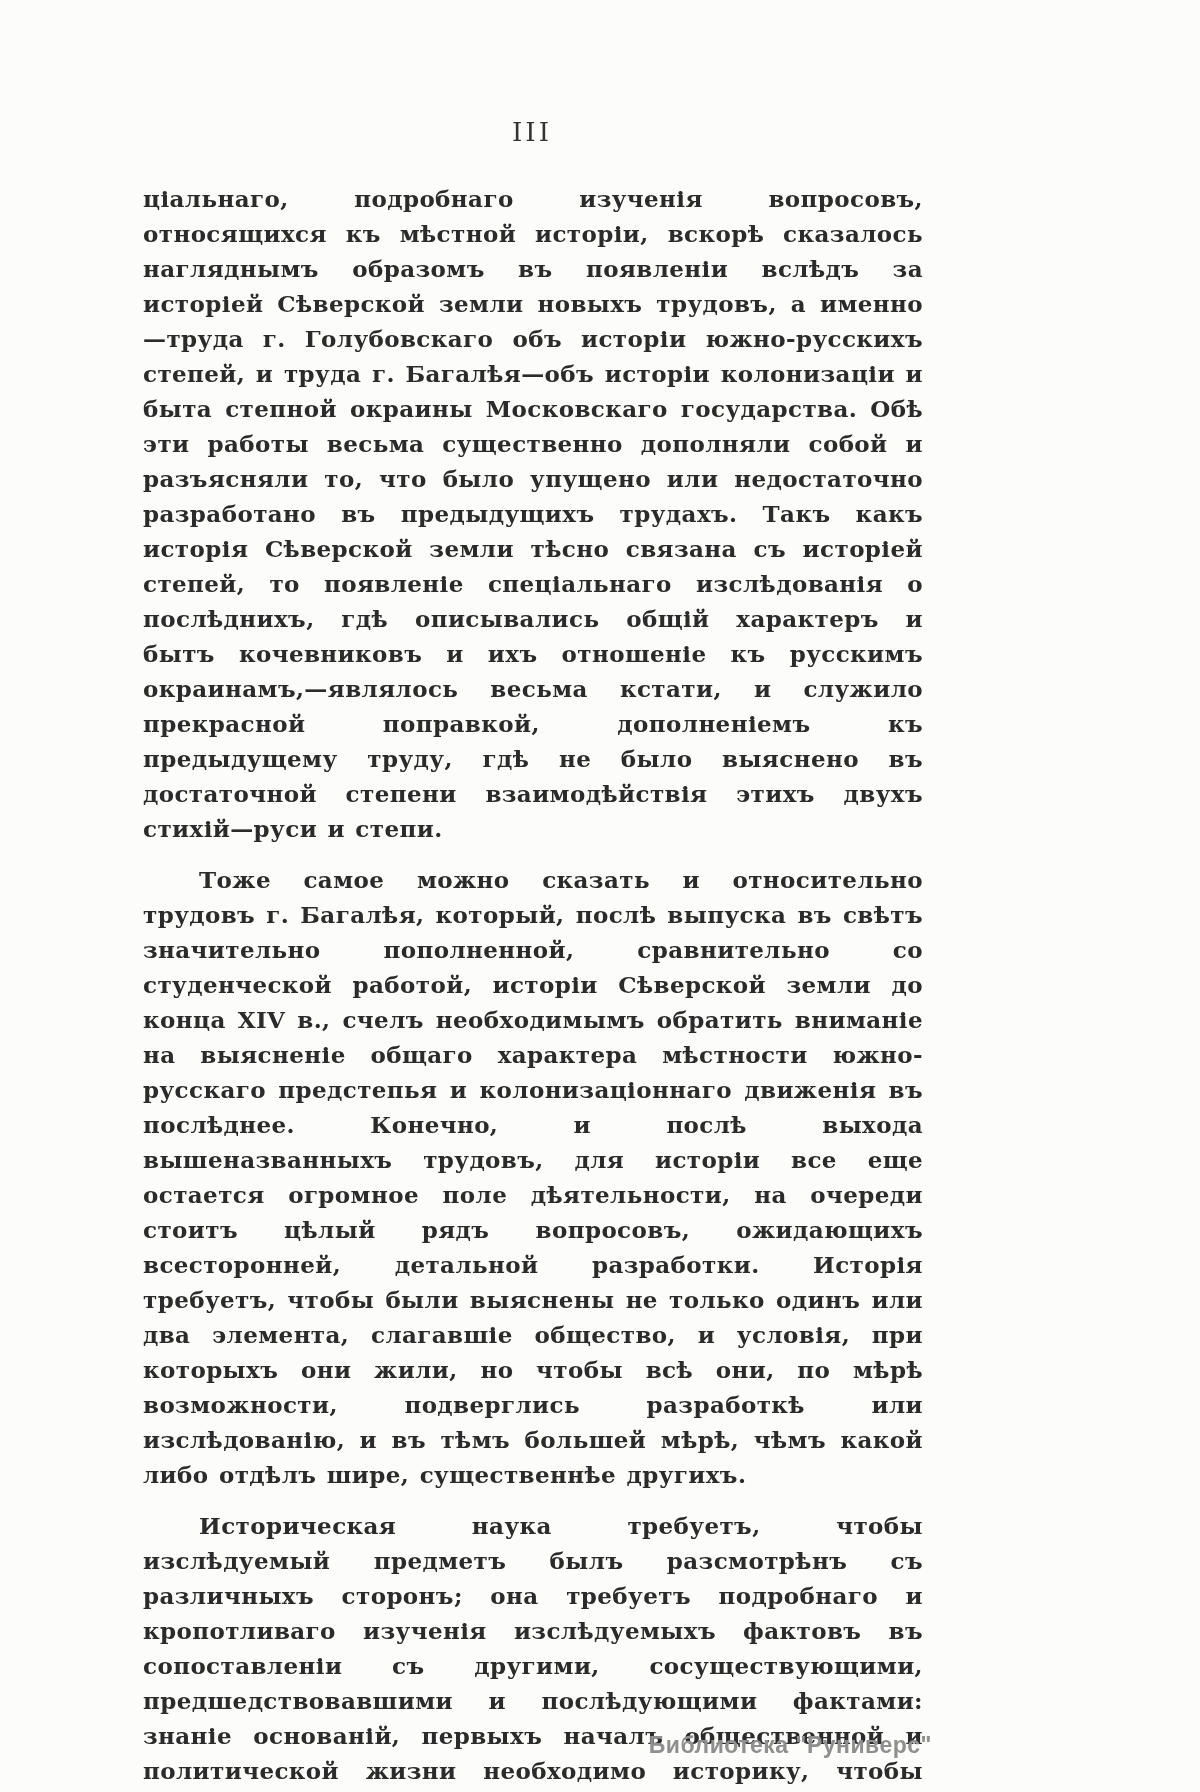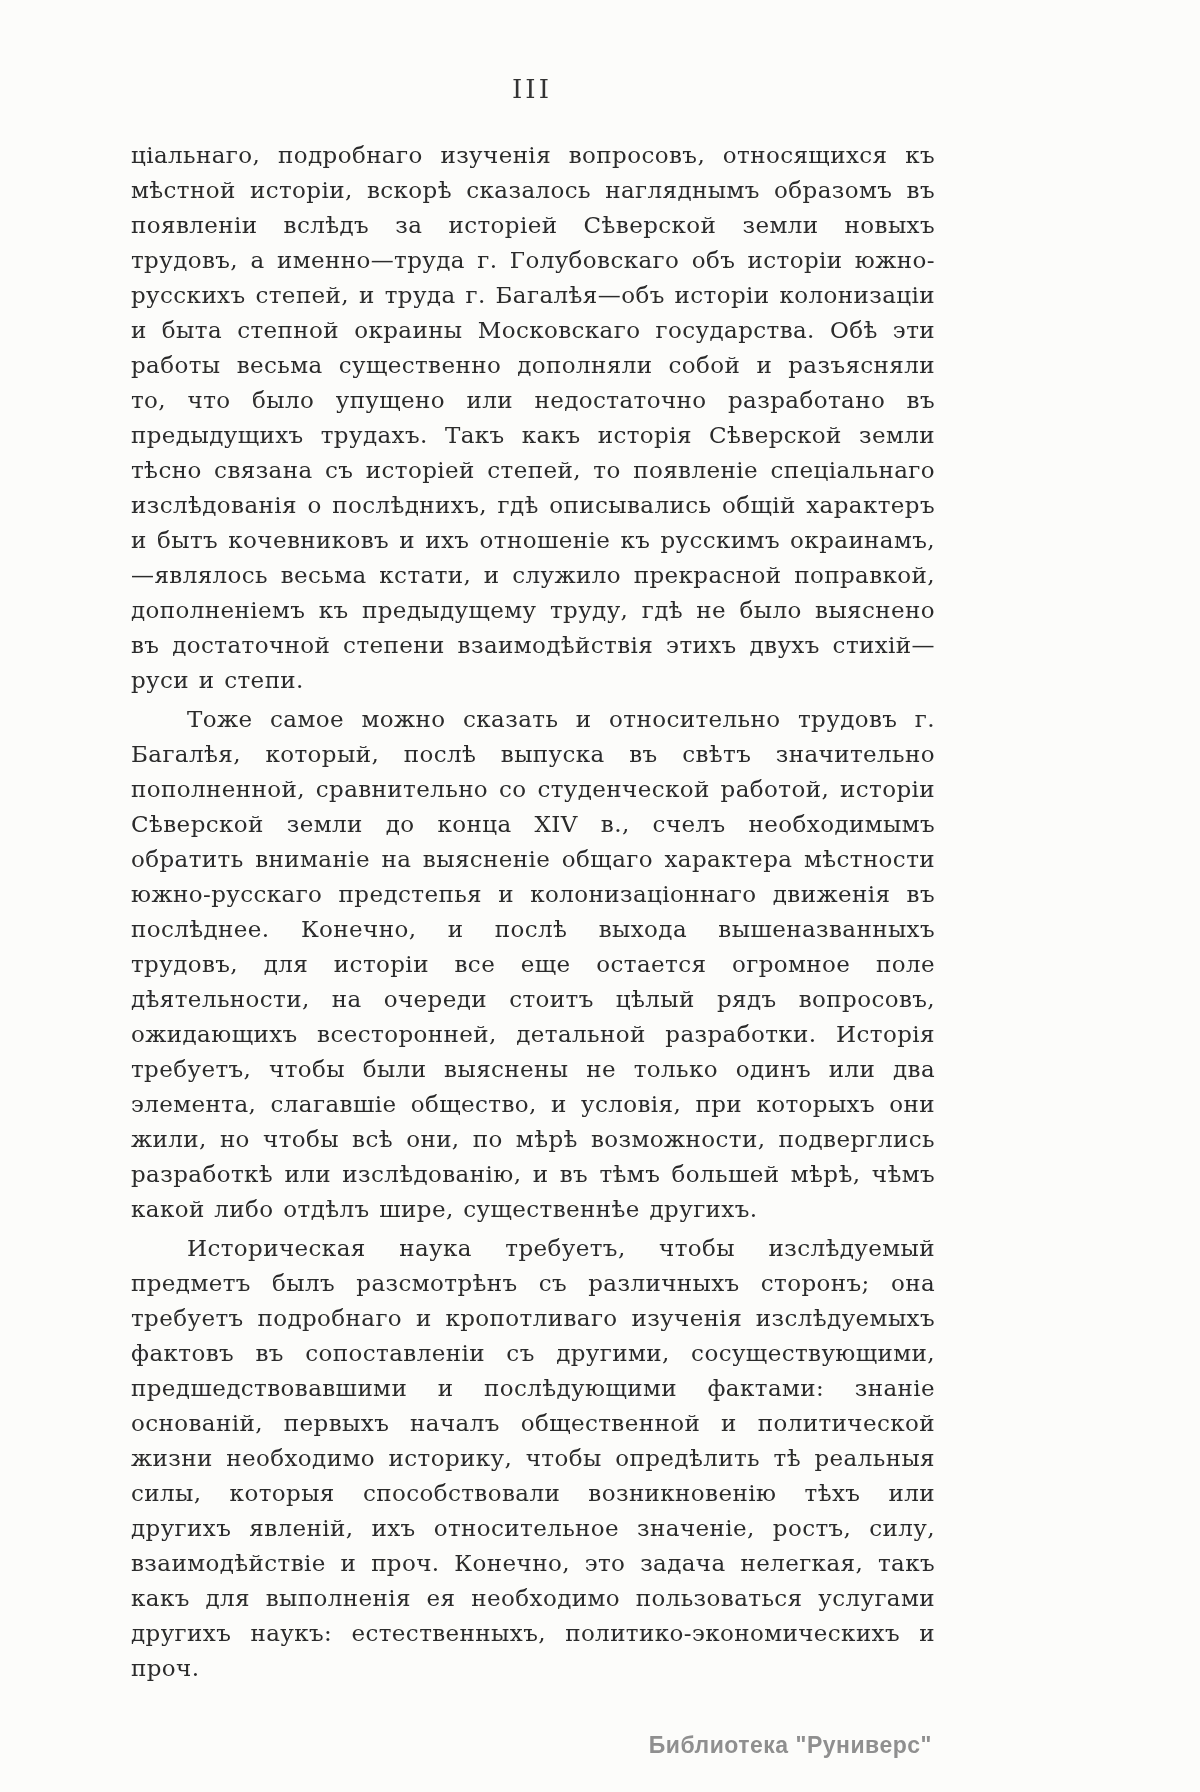--- a/index.html
+++ b/index.html
@@ -13,40 +13,41 @@
     height: 1792px;
     margin: 0 auto;
     background: #fcfcfa;
     overflow: hidden;
     font-family: "DejaVu Serif", "Liberation Serif", serif;
     color: #2b2b2b;
   }
   .page-number {
     width: 810px;
     margin: 0 0 0 127px;
-    padding-top: 74px;
+    padding-top: 117px;
     text-align: center;
     font-size: 26px;
     letter-spacing: 3px;
     color: #333333;
   }
   .text-block {
     width: 812px;
     margin: 34px 0 0 127px;
     font-size: 23px;
     line-height: 35px;
     text-align: justify;
     text-justify: inter-word;
     word-spacing: 2px;
     letter-spacing: 0.4px;
     color: #2b2b2b;
   }
   .para {
-    margin: 4px;
+    margin: 16px;
     text-indent: 56px;
+    font-weight: bold;
   }
   .para.first {
     text-indent: 0;
   }
   .watermark {
     position: absolute;
     top: 1732px;
     right: 268px;
     font-family: "Liberation Sans", "DejaVu Sans", sans-serif;
     font-weight: bold;

